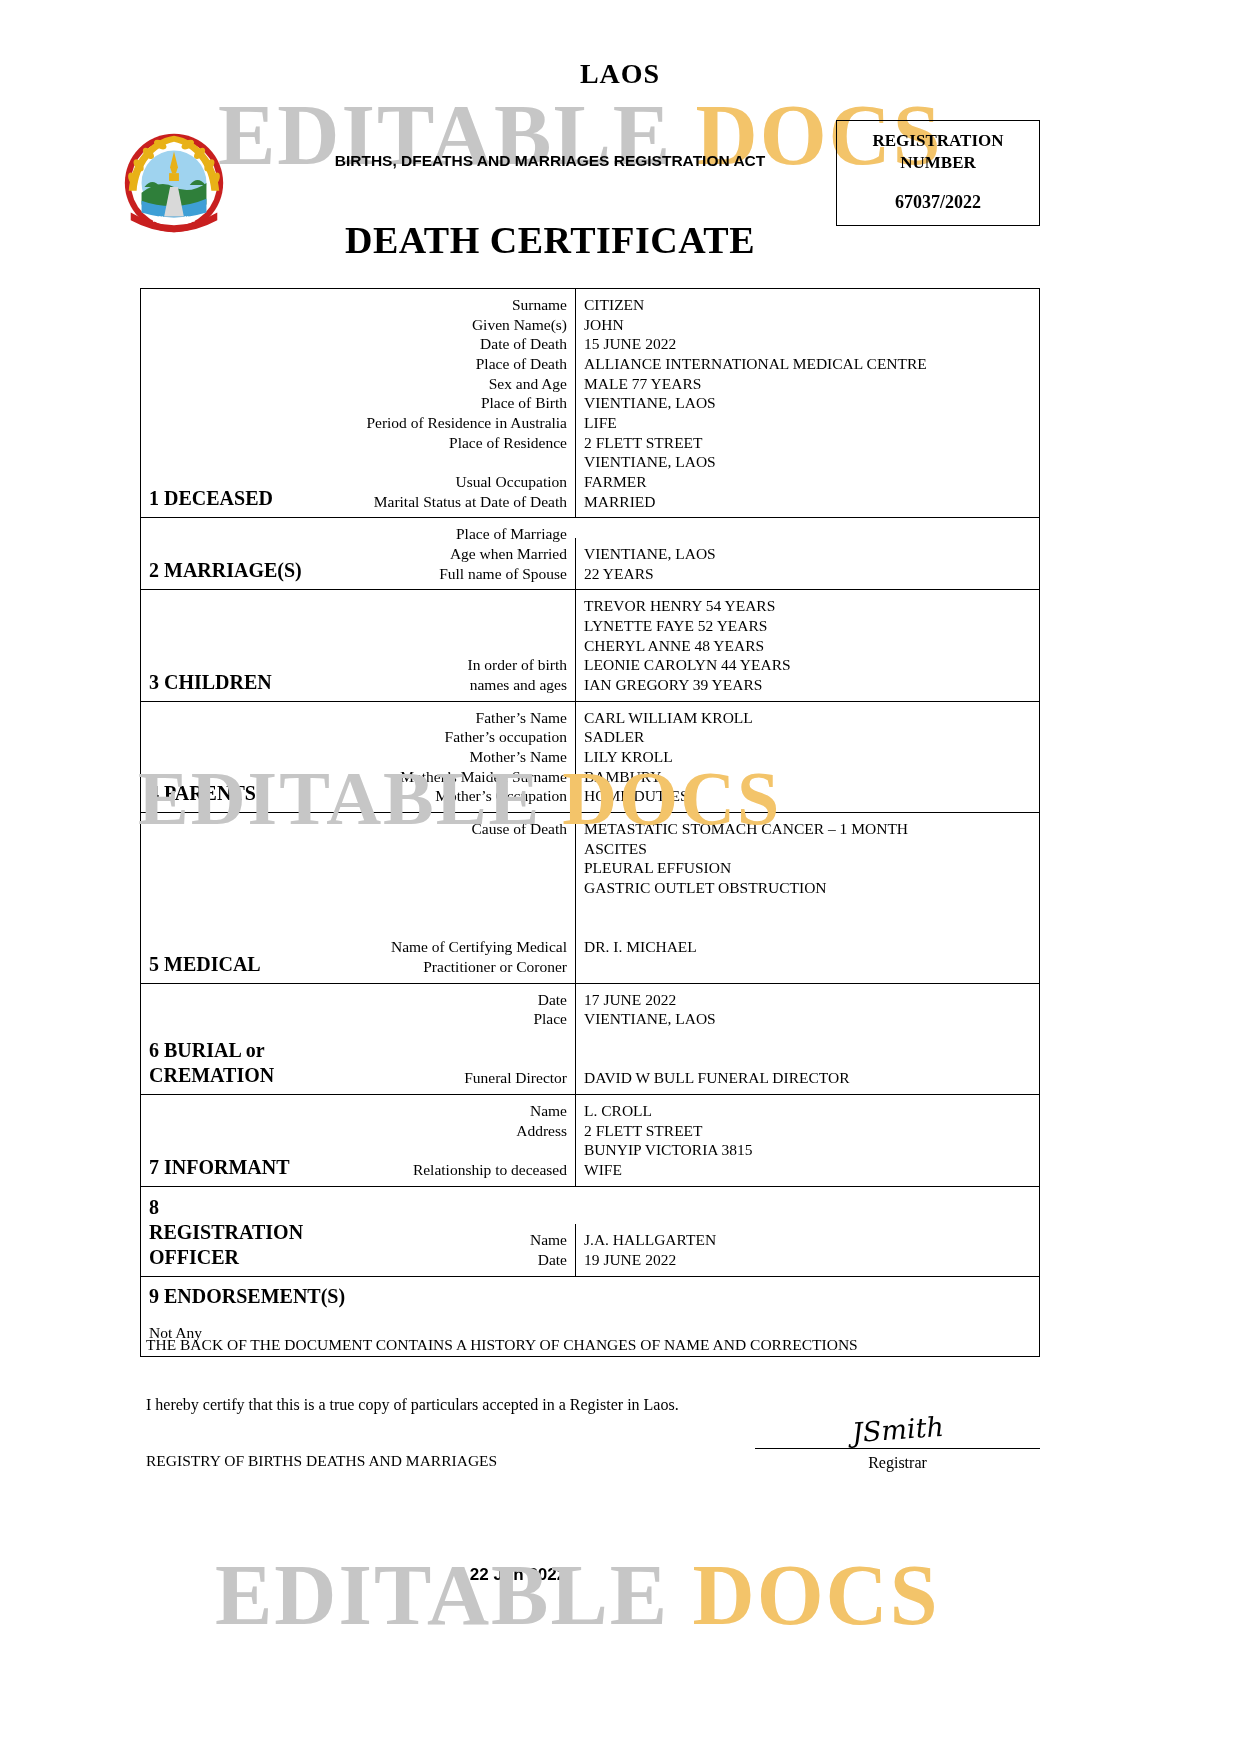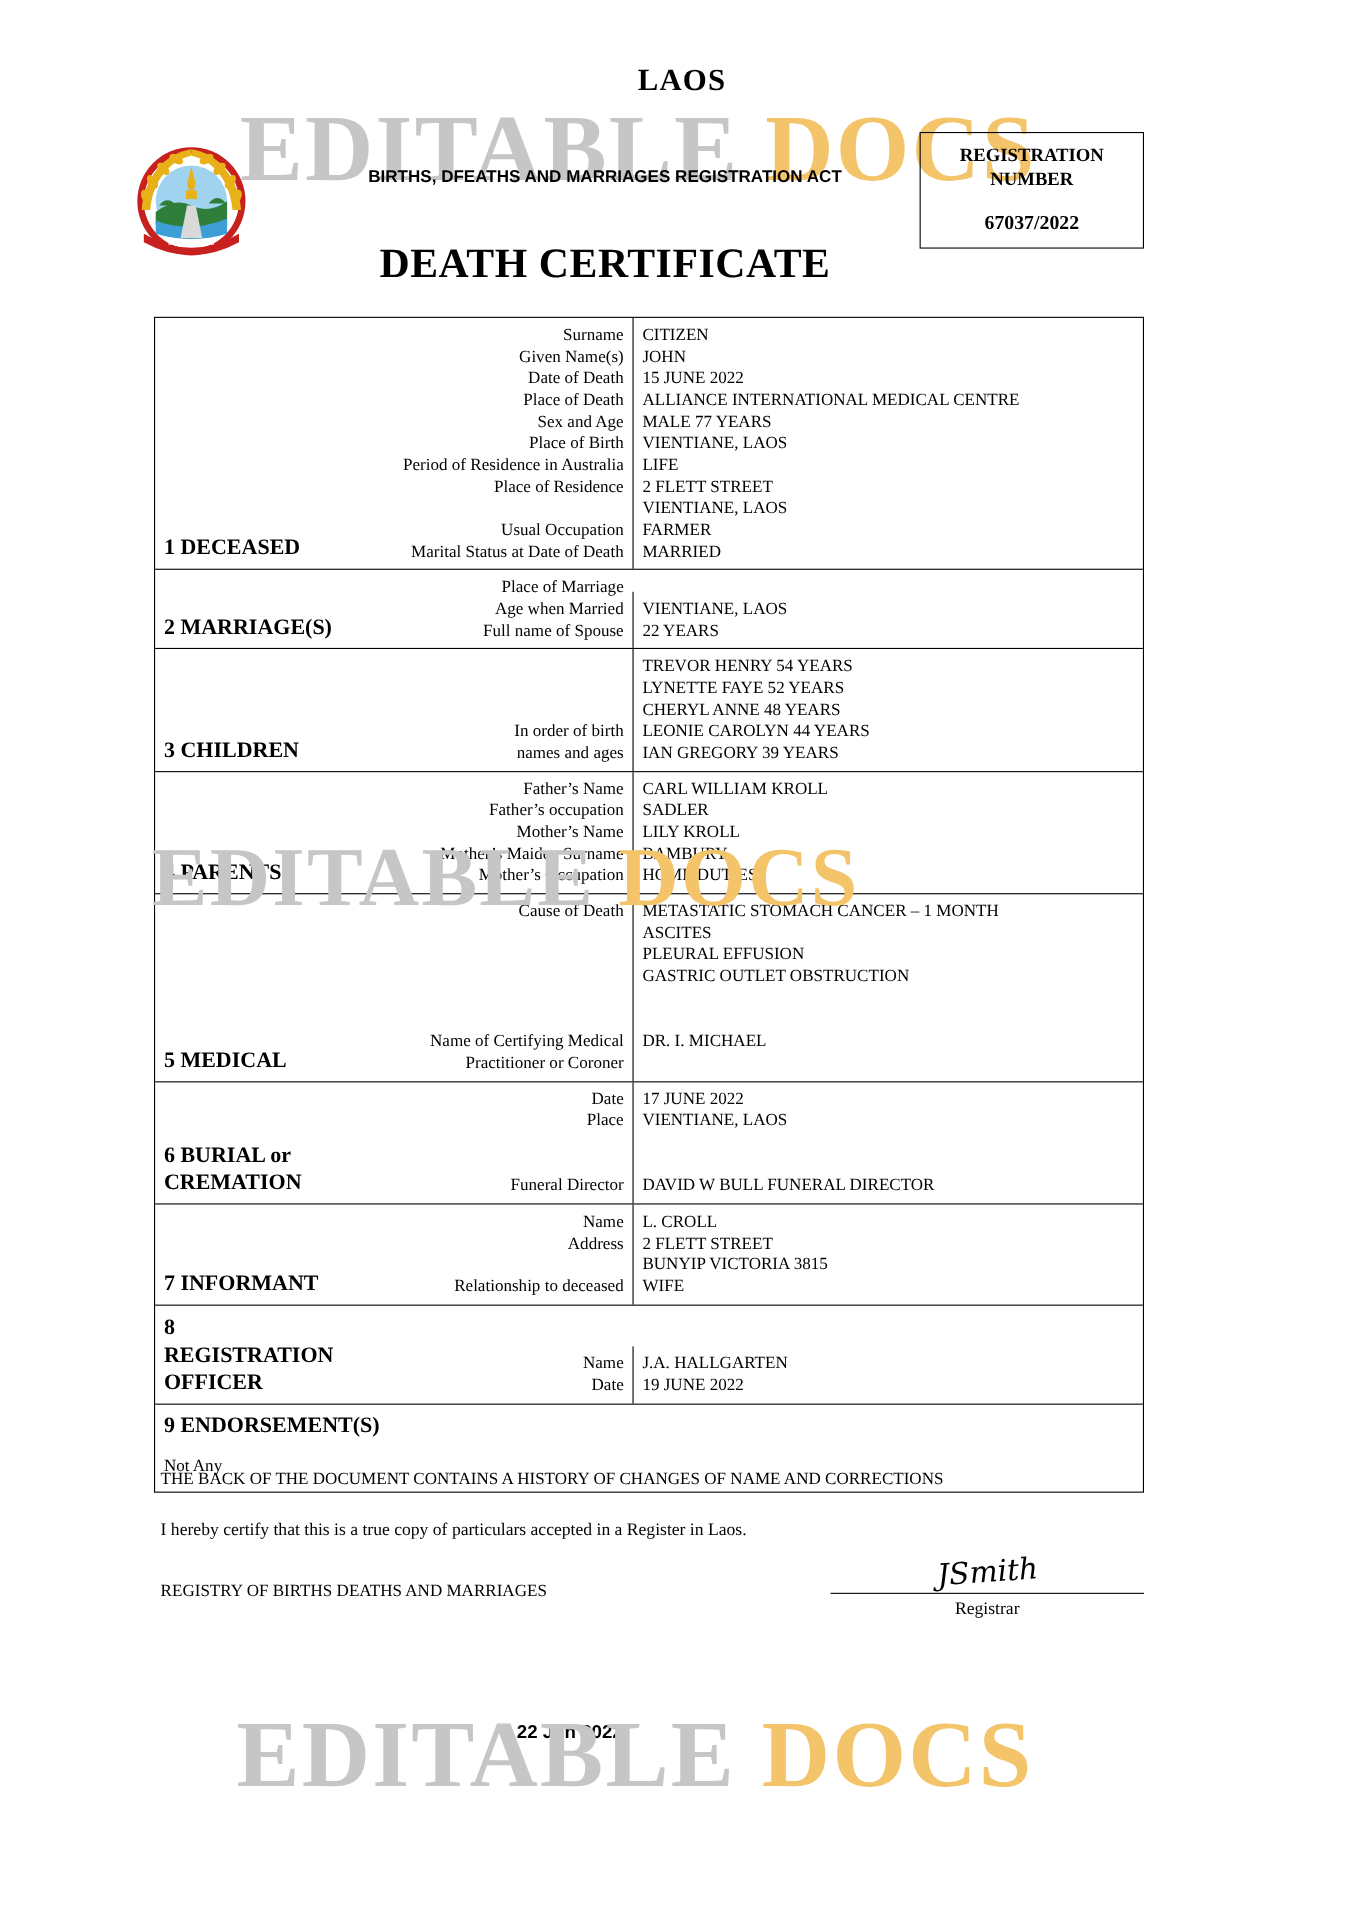--- a/index.html
+++ b/index.html
@@ -175,21 +175,21 @@
   }
 
   
   .footer {
     position: absolute;
     left: 146px;
     top: 1336px;
     width: 900px;
     font-size: 15.5px;
   }
-  .footer .line1 { margin-bottom: 28px; }
+  .footer .line1 { margin-bottom: 42px; }
   .footer .line2 { margin-bottom: 38px; font-size: 16px; }
   .footer .line3 { font-size: 15.5px; }
 
   .sig-wrap {
     position: absolute;
     left: 755px;
     top: 1414px;
     width: 285px;
     text-align: center;
   }

